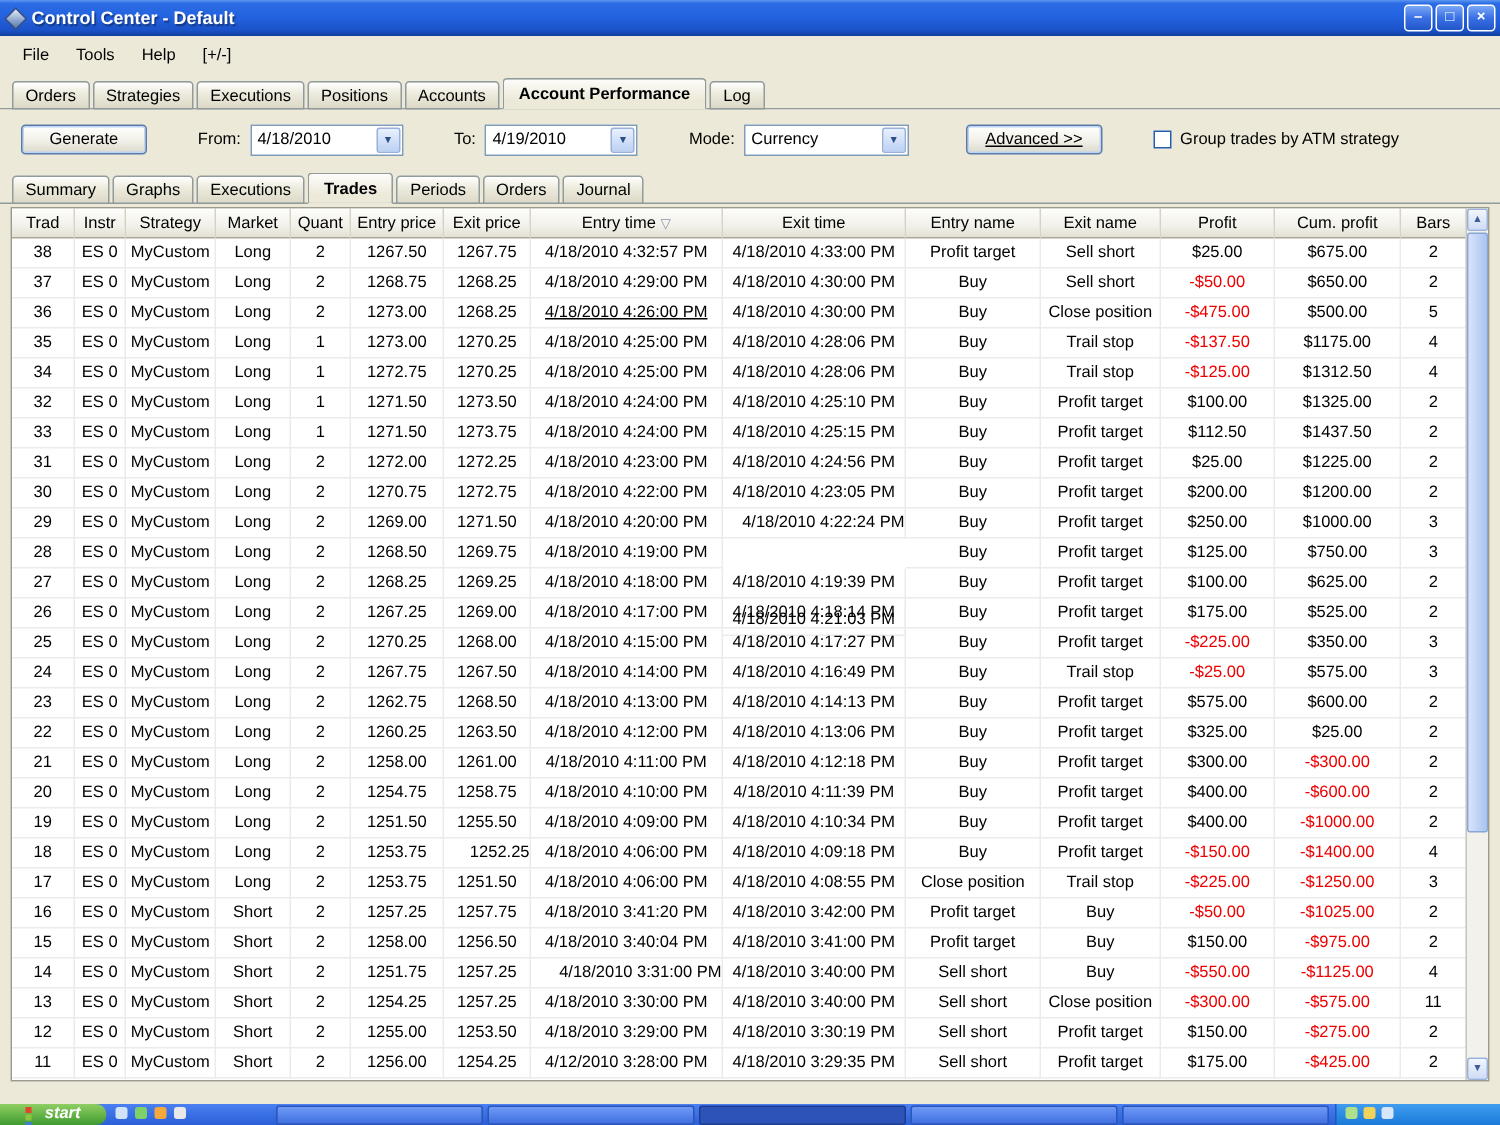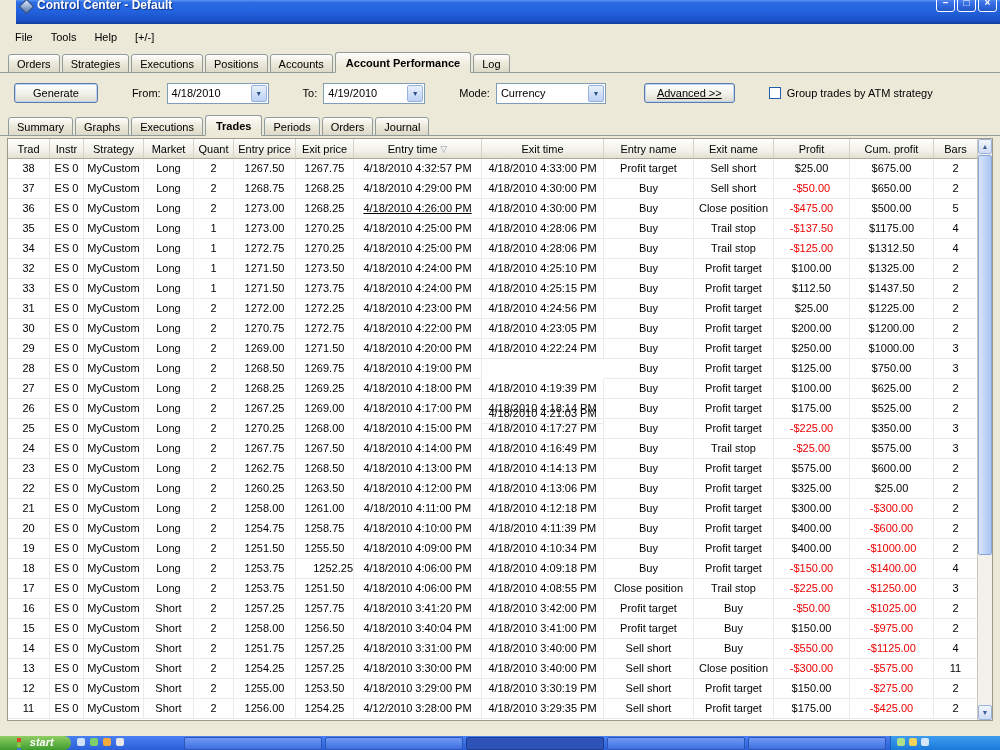--- a/index.html
+++ b/index.html
@@ -1,23 +1,23 @@
 <!DOCTYPE html>
 <html><head>
 <meta charset="utf-8">
 <style>
   * { box-sizing: border-box; margin: 0; padding: 0; }
   body { font-family: "Liberation Sans", sans-serif; background:#ece9d8; }
   .screen { position:relative; width:1000px; height:750px; overflow:hidden; background:#ece9d8; }
 
   
   .titlebar {
-    height:22px; display:flex; align-items:flex-end; padding:12px 3px;
+    height:22px; display:flex; align-items:center; padding:12px 3px;
     background:linear-gradient(180deg,#5a96f2 0%,#2b6be4 10%,#2463e0 45%,#1a51c7 85%,#123f9e 100%);
-    color:#fff; font-size:12px; font-weight:bold; text-shadow:1px 1px 1px #12357e;margin-left:16px;
+    color:#fff; font-size:12px; font-weight:bold; text-shadow:1px 1px 1px #12357e;
   }
   .app-icon { width:11px; height:11px; margin:0 5px 0 2px; background:linear-gradient(135deg,#e8eef8,#8aa4cc 60%,#5b78a8); transform:rotate(45deg); border:1px solid #3a527e; }
   .titlebar .title { flex:1; white-space:nowrap; }
   .winbtns { display:flex; gap:2px; }
   .winbtn {
     width:19px; height:18px; border:1px solid #ffffff; border-radius:3px;
     background:linear-gradient(180deg,#7aa7f5 0%,#3a70e6 50%,#2257c8 100%);
     color:#fff; font-size:10px; font-weight:bold; text-align:center; line-height:16px; text-shadow:none;
   }
 
@@ -376,21 +376,21 @@
           </div>
           <div class="trow">
             <div class="tcell" style="width: 42px;">29</div>
             <div class="tcell" style="width: 34px;">ES 0</div>
             <div class="tcell" style="width: 60px;">MyCustom</div>
             <div class="tcell" style="width: 50px;">Long</div>
             <div class="tcell" style="width: 40px;">2</div>
             <div class="tcell" style="width: 62px;">1269.00</div>
             <div class="tcell" style="width: 58px;">1271.50</div>
             <div class="tcell" style="width: 128px;">4/18/2010 4:20:00 PM</div>
-            <div class="tcell" style="width: 122px;">4/18/2010 4:22:24 PM</div>
+            <div class="tcell" style="width: 122px; text-align: right;">4/18/2010 4:22:24 PM</div>
             <div class="tcell" style="width: 90px;">Buy</div>
             <div class="tcell" style="width: 80px;">Profit target</div>
             <div class="tcell" style="width: 76px;">$250.00</div>
             <div class="tcell" style="width: 84px;">$1000.00</div>
             <div class="tcell" style="width: 44px;">3</div>
           </div>
           <div class="trow">
             <div class="tcell" style="width: 42px;">28</div>
             <div class="tcell" style="width: 34px;">ES 0</div>
             <div class="tcell" style="width: 60px;">MyCustom</div>
@@ -615,21 +615,21 @@
             <div class="tcell" style="width: 44px;">2</div>
           </div>
           <div class="trow">
             <div class="tcell" style="width: 42px;">14</div>
             <div class="tcell" style="width: 34px;">ES 0</div>
             <div class="tcell" style="width: 60px;">MyCustom</div>
             <div class="tcell" style="width: 50px;">Short</div>
             <div class="tcell" style="width: 40px;">2</div>
             <div class="tcell" style="width: 62px;">1251.75</div>
             <div class="tcell" style="width: 58px;">1257.25</div>
-            <div class="tcell" style="width: 128px;">4/18/2010 3:31:00 PM</div>
+            <div class="tcell" style="width: 128px; text-align: right;">4/18/2010 3:31:00 PM</div>
             <div class="tcell" style="width: 122px;">4/18/2010 3:40:00 PM</div>
             <div class="tcell" style="width: 90px;">Sell short</div>
             <div class="tcell" style="width: 80px;">Buy</div>
             <div class="tcell neg" style="width: 76px;">-$550.00</div>
             <div class="tcell neg" style="width: 84px;">-$1125.00</div>
             <div class="tcell" style="width: 44px;">4</div>
           </div>
           <div class="trow">
             <div class="tcell" style="width: 42px;">13</div>
             <div class="tcell" style="width: 34px;">ES 0</div>

